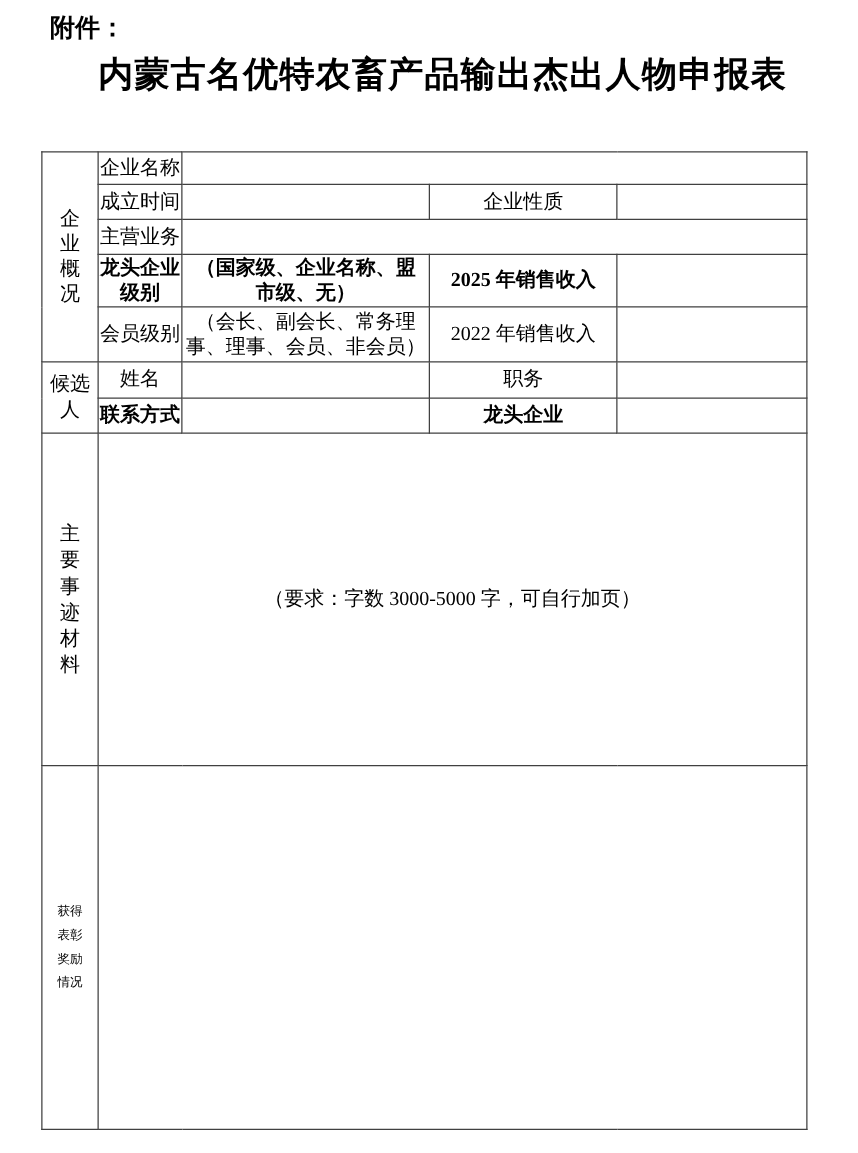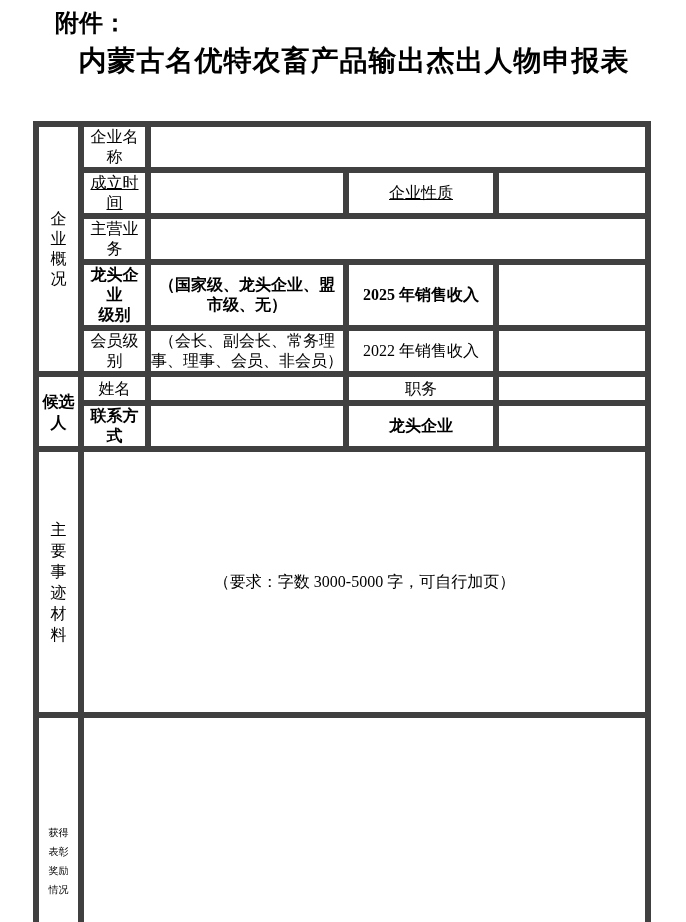--- a/index.html
+++ b/index.html
@@ -11,25 +11,25 @@
     position: relative;
     width: 686px;
     height: 922px;
     background: #ffffff;
     color: #000000;
     font-family: "Liberation Serif", "DejaVu Serif", serif;
     overflow: hidden;
   }
   .attachment {
     position: absolute;
-    left: 55px;
+    left: 40px;
     top: 12px;
     font-family: "Liberation Sans", "DejaVu Sans", sans-serif;
     font-weight: bold;
-    font-size: 24px;
+    font-size: 20px;
     line-height: 22px;
   }
   .title {
     position: absolute;
     left: 0;
     right: 0;
     top: 44px;
     margin: 0;
     padding-left: 22px;
     text-align: center;
@@ -41,52 +41,52 @@
   }
   table.form-table {
     position: absolute;
     left: 33px;
     top: 121px;
     width: 612px;
     border-collapse: collapse;
     table-layout: fixed;
   }
   .form-table td {
-    border: 6px solid #404040;
+    border: 1px solid #404040;
     padding: 0;
     text-align: center;
     vertical-align: middle;
     font-size: 16px;
     line-height: 20px;
     overflow: hidden;
   }
   .vlabel {
     white-space: pre-line;
     line-height: 22px;
   }
-  .vlabel.candidate { line-height: 21px; font-weight: bold; }
+  .vlabel.candidate { line-height: 21px; }
   .vlabel.deeds    { line-height: 21px; }
   .vlabel.awards   { font-size: 10px; line-height: 19px; }
   .flabel {
     white-space: pre-line;
   }
   .note {
     white-space: pre-line;
     font-size: 14px;
     line-height: 20px;
   }
   .deeds-cell {
     text-align: left;
     vertical-align: top;
     padding: 7px 6px 0 9px;
     font-size: 15px;
     line-height: 19px;
   }
   tr.r1 { height: 26px; }
-  tr.r2 { height: 28px; text-decoration: underline; }
+  tr.r2 { height: 28px; }
   tr.r3 { height: 28px; }
   tr.r4 { height: 42px; font-weight: bold; }
   tr.r5 { height: 44px; }
   tr.r6 { height: 29px; }
   tr.r7 { height: 28px; font-weight: bold; }
   tr.r8 { height: 266px; }
   tr.r9 { height: 291px; }
 </style>
 </head>
 <body>
@@ -124,21 +124,21 @@
     </tr>
 
     <tr class="r3">
       <td class="flabel">主营业务</td>
       <td class="value" colspan="3"></td>
     </tr>
 
     <tr class="r4">
       <td class="flabel">龙头企业
 级别</td>
-      <td class="note">（国家级、龙头企业、盟
+      <td class="note">（国家级、企业名称、盟
 市级、无）</td>
       <td class="flabel">2025 年销售收入</td>
       <td class="value"></td>
     </tr>
 
     <tr class="r5">
       <td class="flabel">会员级别</td>
       <td class="note">（会长、副会长、常务理
 事、理事、会员、非会员）</td>
       <td class="flabel">2022 年销售收入</td>

